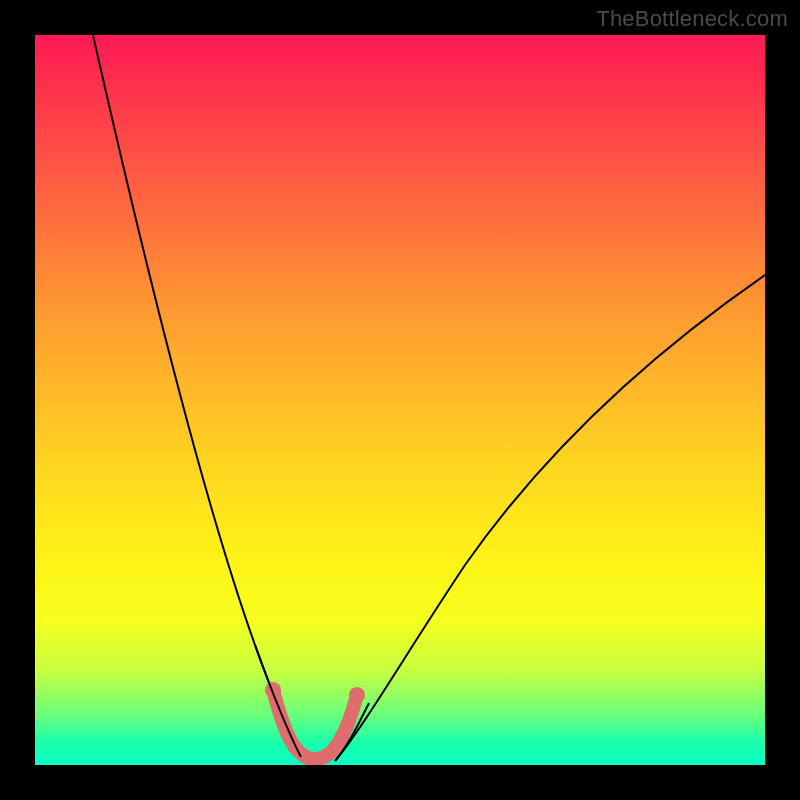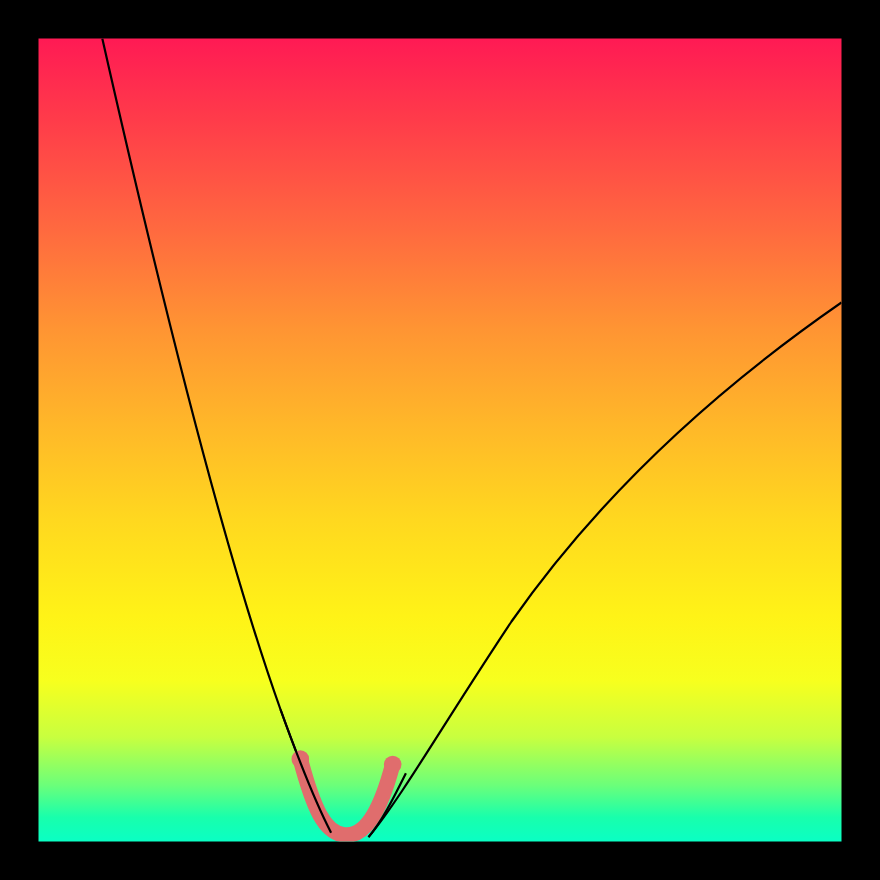--- a/index.html
+++ b/index.html
@@ -67,20 +67,21 @@
     stroke-linejoin: round;
   }
   circle.tip {
     fill: #e06d6d;
   }
 </style>
 </head>
 <body>
 
 <div class="outer">
+  <div class="watermark">TheBottleneck.com</div>
 
   <div class="plot">
     <svg class="curves" viewBox="0 0 730 730" preserveAspectRatio="none">
 
       <path class="curve" d="M 58 0
                C 110 230, 170 470, 220 610
                C 238 660, 252 695, 266 722"></path>
 
       <path class="marker" d="M 238 655
                C 250 700, 260 722, 278 724

